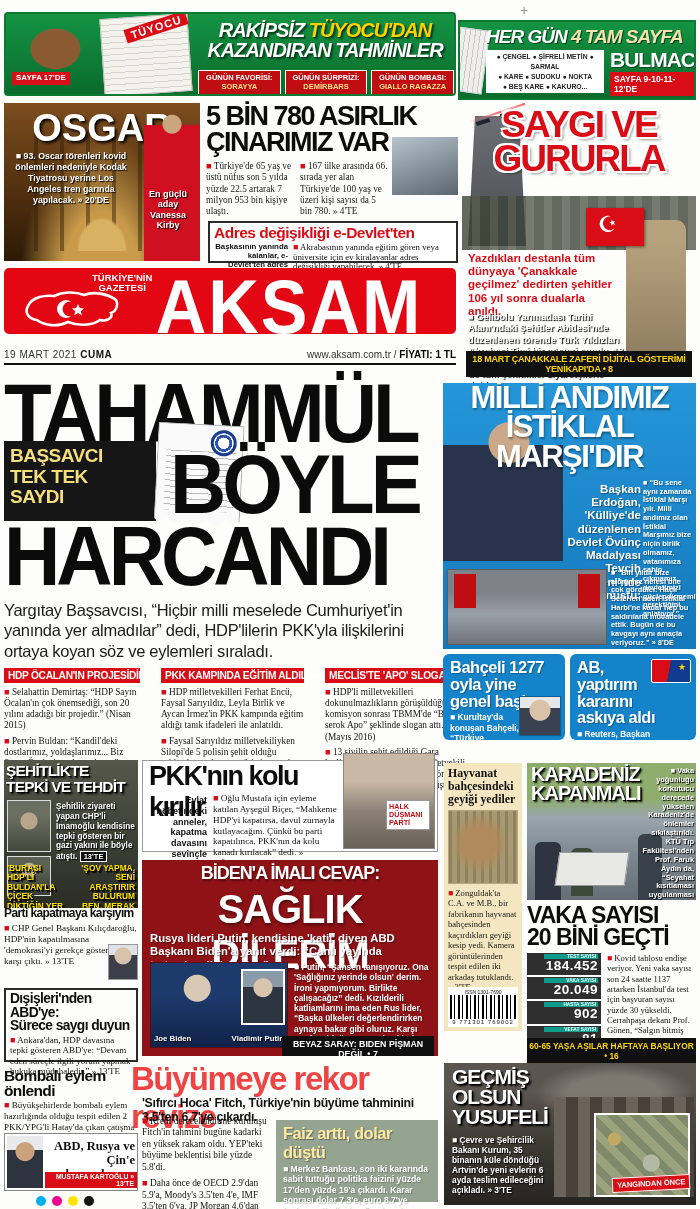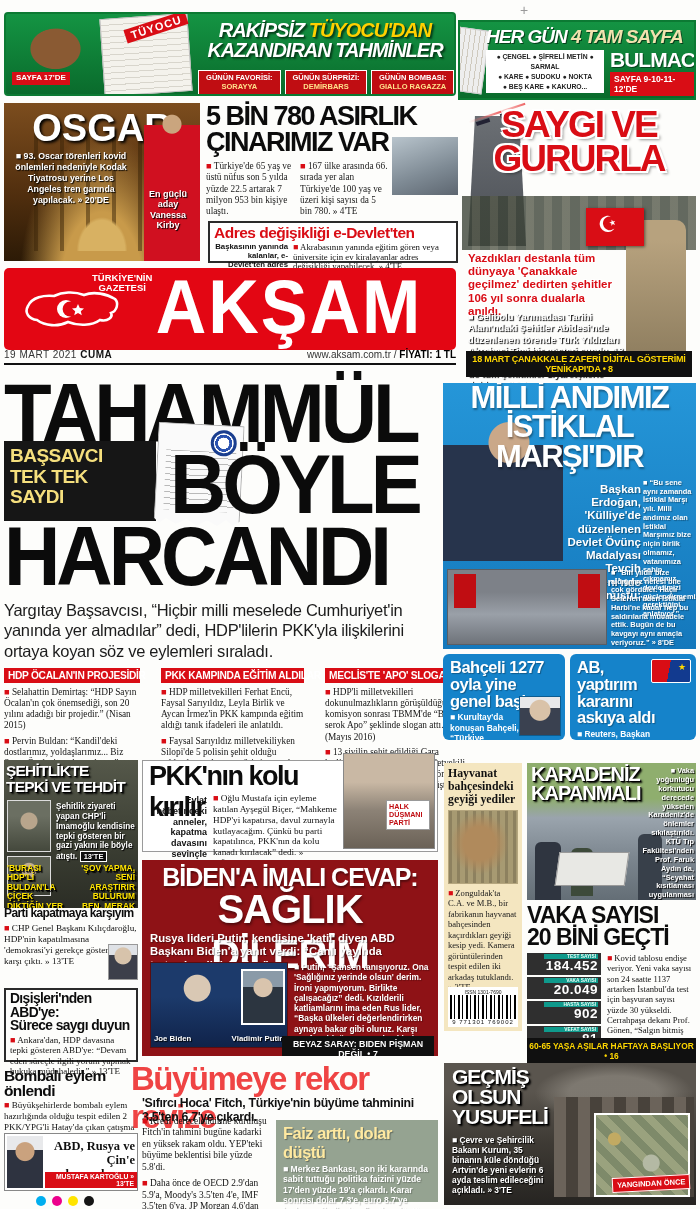--- a/index.html
+++ b/index.html
@@ -105,21 +105,21 @@
   .flag::after{ content:"☪"; position:absolute; left:12px; top:4px; color:#fff; font-size:22px; transform:rotate(-15deg);}
   .saygi-lead { left:6px; top:152px; width:150px; font-weight:900; font-size:11.5px;
     line-height:1.15; color:#d90d15;
     text-shadow:-1px -1px 0 #fff,1px -1px 0 #fff,-1px 1px 0 #fff,1px 1px 0 #fff; }
   .saygi-body { left:6px; top:212px; width:160px; font-weight:700; font-size:9.3px;
     line-height:1.22; color:#fff; text-shadow:1px 1px 1px #000; }
   .saygi-strip { left:4px; bottom:6px; width:226px; background:#101010; color:#ffd700;
     font-weight:900; font-size:9px; text-align:center; padding:3px 2px; letter-spacing:-.2px;}
 
   
-  .masthead { left:4px; top:268px; width:452px; height:82px; background:#e30613;
+  .masthead { left:4px; top:268px; width:452px; height:66px; background:#e30613;
     border-radius:5px; overflow:hidden; }
   .mast-tagline { left:88px; top:5px; color:#fff; font-weight:900; font-size:9.5px;
     line-height:1.1; text-align:center; }
   .mast-map { left:16px; top:18px; width:104px; height:52px; }
   .mast-logo { left:122px; top:-4px; width:326px; text-align:center; color:#fff;
     font-weight:900; font-size:70px; letter-spacing:2px; transform:scaleY(1.08);
     transform-origin:top; }
   .mast-meta { left:4px; top:349px; width:452px; height:16px; font-size:10px;
     border-bottom:2px solid #111; padding-bottom:14px; }
   .mast-date { float:left; color:#333; letter-spacing:.5px; }
@@ -283,21 +283,21 @@
     text-align:right; }
   .col-byline { position:absolute; left:40px; bottom:2px; width:92px; background:#d90d15;
     color:#fff; font-weight:700; font-size:6.8px; text-align:right; padding:1px 3px; }
   .dots { left:36px; top:1196px; display:flex; gap:6px; }
   .dots span { width:10px; height:10px; border-radius:50%; display:block; }
 
   
   .biden { left:142px; top:860px; width:296px; height:196px; background:#8e1216;
     overflow:hidden; }
   .biden-kicker { left:0; top:3px; width:296px; text-align:center; color:#fff;
-    font-weight:900; font-size:25px; letter-spacing:-1px; text-shadow:1px 2px 2px rgba(0,0,0,.4);}
+    font-weight:900; font-size:18px; letter-spacing:-1px; text-shadow:1px 2px 2px rgba(0,0,0,.4);}
   .biden-title { left:0; top:27px; width:296px; text-align:center; color:#fff;
     font-weight:900; font-size:40px; letter-spacing:-1px; text-shadow:1px 2px 3px rgba(0,0,0,.45);}
   .biden-deck { left:8px; top:72px; width:280px; color:#fff; font-weight:700;
     font-size:11.3px; line-height:1.18; text-shadow:1px 1px 1px rgba(0,0,0,.4);}
   .biden-photo { left:8px; top:102px; width:138px; height:86px;
     background:radial-gradient(circle at 34% 30%,#d9c8b4 0 13px,transparent 14px),
     linear-gradient(180deg,#1c3a6b 0 40%,#10234a); border:1px solid #5a0d10;}
   .putin-inset { position:absolute; right:2px; top:6px; width:44px; height:56px;
     border:2px solid #fff; background:radial-gradient(circle at 50% 32%,#d9c4ad 0 9px,transparent 10px),linear-gradient(#8a9aa8 30%,#2c3540 30%); }
   .biden-cap { position:absolute; color:#fff; font-weight:700; font-size:7.8px;

